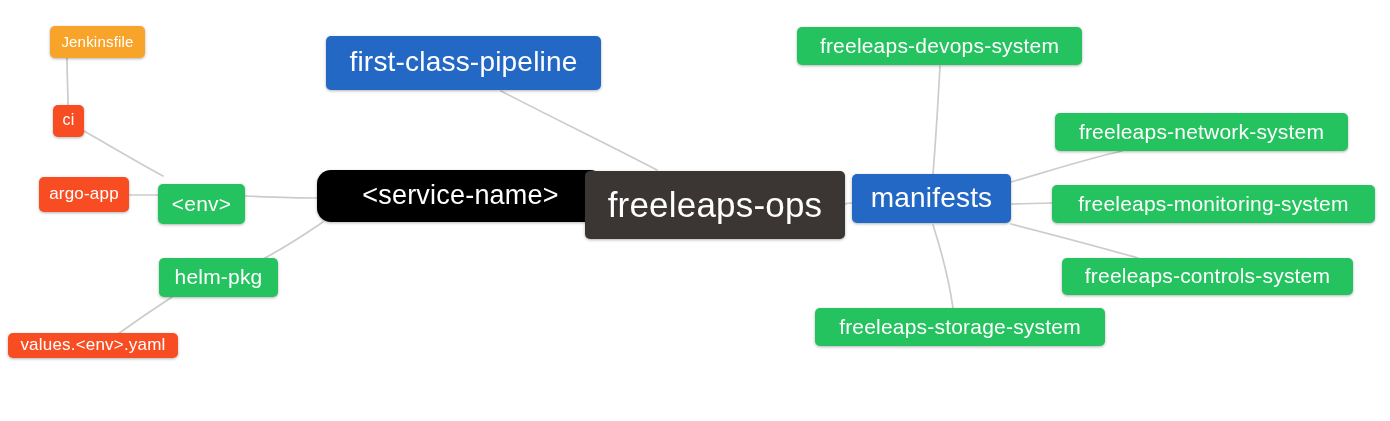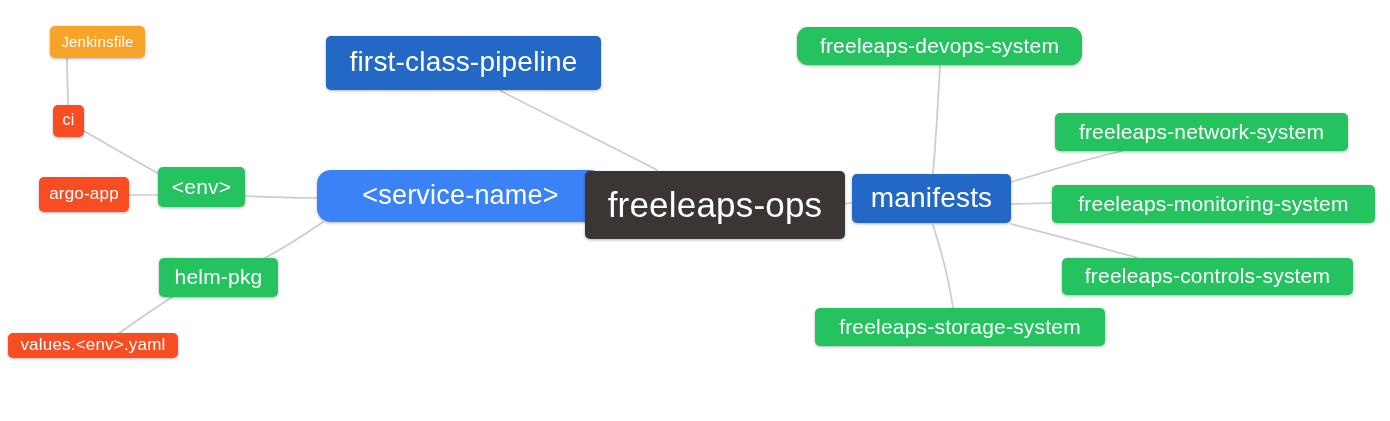--- a/index.html
+++ b/index.html
@@ -69,42 +69,42 @@
     </svg>
 <div class="node" style="left: 20px; top: 26px; width: 95px; height: 32px; background: rgb(248, 164, 42); font-size: 15px; margin-left: 30px;">
       <span>Jenkinsfile</span>
     </div>
     <div class="node" style="left: 53px; top: 105px; width: 31px; height: 32px; background: rgb(248, 77, 34); font-size: 16px;">
       <span>ci</span>
     </div>
     <div class="node" style="left: 32px; top: 177px; width: 90px; height: 35px; background: rgb(248, 77, 34); font-size: 17px; margin-left: 7px;">
       <span>argo-app</span>
     </div>
-    <div class="node" style="left: 158px; top: 167px; width: 87px; height: 40px; background: rgb(37, 195, 95); font-size: 21px;">
+    <div class="node" style="left: 158px; top: 184px; width: 87px; height: 40px; background: rgb(37, 195, 95); font-size: 21px;">
       <span>&lt;env&gt;</span>
     </div>
     <div class="node" style="left: 147px; top: 258px; width: 119px; height: 39px; background: rgb(37, 195, 95); font-size: 21px; margin-left: 12px;">
       <span>helm-pkg</span>
     </div>
     <div class="node" style="left: 8px; top: 333px; width: 170px; height: 25px; background: rgb(248, 77, 34); font-size: 17px;">
       <span>values.&lt;env&gt;.yaml</span>
     </div>
     <div class="node" style="left: 326px; top: 36px; width: 275px; height: 54px; background: rgb(35, 104, 196); font-size: 28px;">
       <span>first-class-pipeline</span>
     </div>
-    <div class="node" style="left: 317px; top: 170px; width: 287px; height: 52px; background: #3b82f6; font-size: 27px; border-radius: 14px;">
+    <div class="node" style="left: 317px; top: 170px; width: 287px; height: 52px; background: #000000; font-size: 27px; border-radius: 14px;">
       <span>&lt;service-name&gt;</span>
     </div>
     <div class="node" style="left: 585px; top: 171px; width: 260px; height: 68px; background: rgb(59, 54, 51); font-size: 35px;">
       <span>freeleaps-ops</span>
     </div>
     <div class="node" style="left: 852px; top: 174px; width: 159px; height: 49px; background: rgb(35, 104, 196); font-size: 28px;">
       <span>manifests</span>
     </div>
-    <div class="node" style="left: 797px; top: 27px; width: 285px; height: 38px; background: rgb(37, 195, 95); font-size: 21px; border-radius: 11px;">
+    <div class="node" style="left: 797px; top: 27px; width: 285px; height: 38px; background: rgb(37, 195, 95); font-size: 21px;">
       <span>freeleaps-devops-system</span>
     </div>
     <div class="node" style="left: 1055px; top: 113px; width: 293px; height: 38px; background: rgb(37, 195, 95); font-size: 21px;">
       <span>freeleaps-network-system</span>
     </div>
     <div class="node" style="left: 1052px; top: 185px; width: 323px; height: 38px; background: rgb(37, 195, 95); font-size: 21px;">
       <span>freeleaps-monitoring-system</span>
     </div>
     <div class="node" style="left: 1062px; top: 258px; width: 291px; height: 37px; background: rgb(37, 195, 95); font-size: 21px;">
       <span>freeleaps-controls-system</span>

